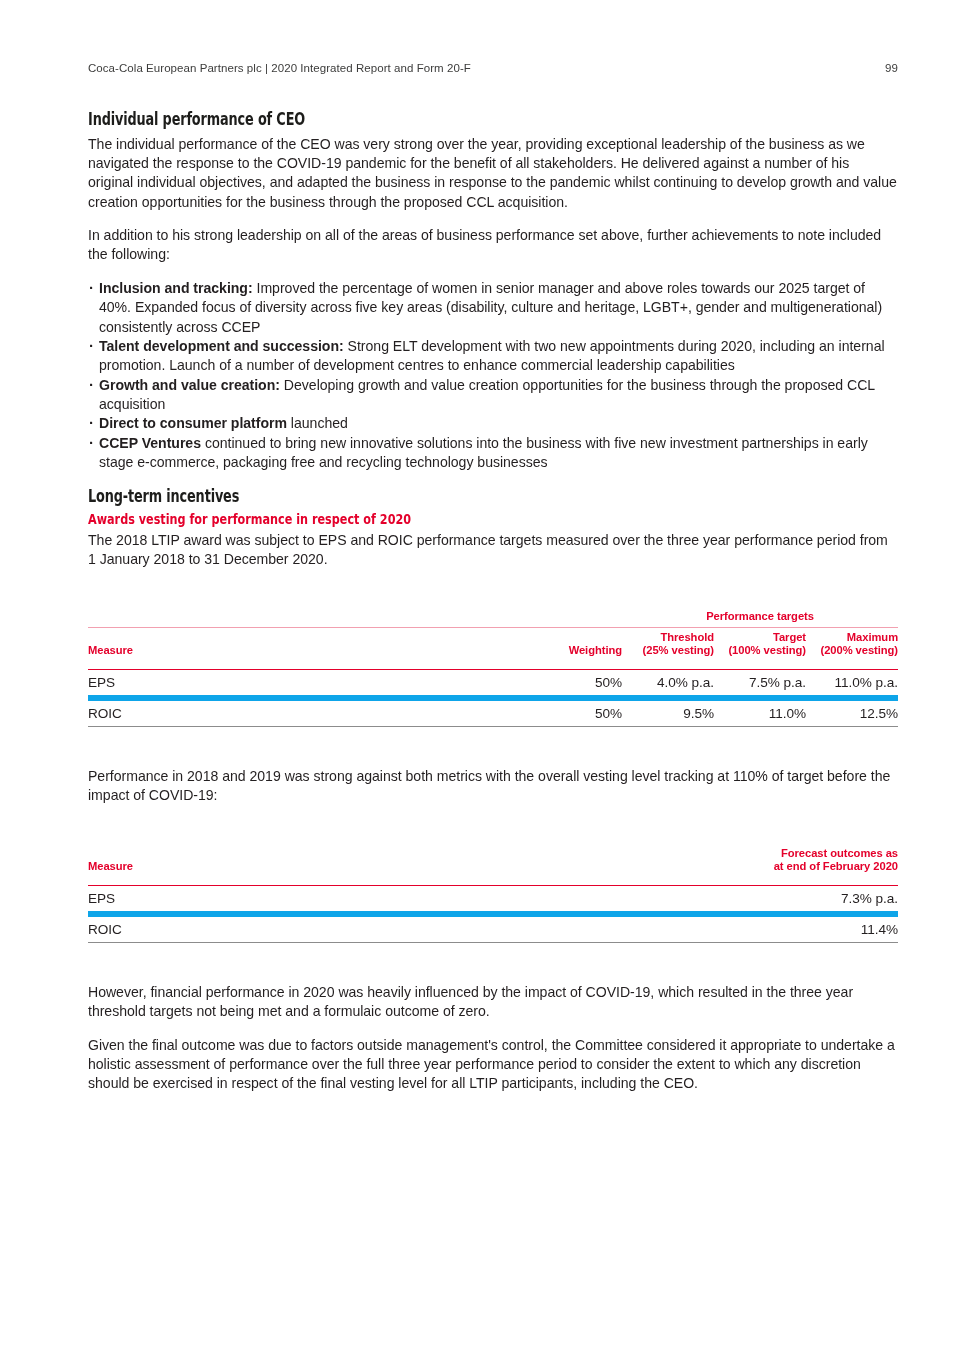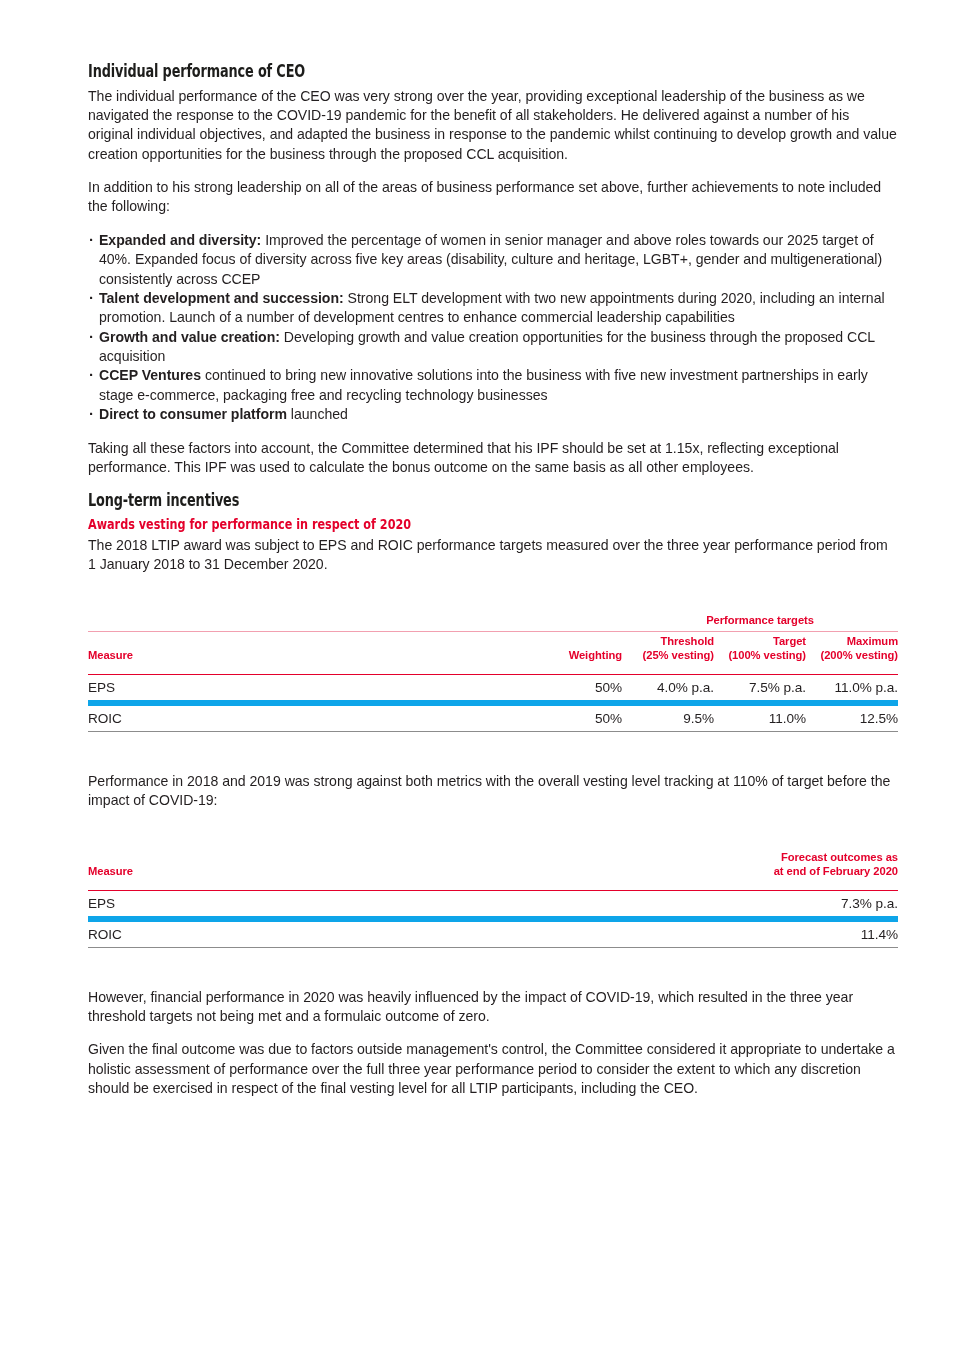--- a/index.html
+++ b/index.html
@@ -153,36 +153,39 @@
   }
   .gap-after-table { height: 40px; }
   .gap-before-table { height: 26px; }
 </style>
 </head>
 <body>
 
 <div class="page">
   <div class="content">
 
+    <div class="running-head">
+      <span>Coca-Cola European Partners plc | 2020 Integrated Report and Form 20-F</span>
+      <span class="folio">99</span>
+    </div>
 
     <h2 class="sec-head">Individual performance of CEO</h2>
 
     <p class="body">The individual performance of the CEO was very strong over the year, providing exceptional leadership of the business as we navigated the response to the COVID-19 pandemic for the benefit of all stakeholders. He delivered against a number of his original individual objectives, and adapted the business in response to the pandemic whilst continuing to develop growth and value creation opportunities for the business through the proposed CCL acquisition.</p>
 
     <p class="body">In addition to his strong leadership on all of the areas of business performance set above, further achievements to note included the following:</p>
 
     <ul class="bullets">
-      <li><span class="lead">Expanded and diversity:</span><span> Improved the percentage of women in senior manager and above roles towards our 2025 target of 40%. Expanded focus of diversity across five key areas (disability, culture and heritage, LGBT+, gender and multigenerational) consistently across CCEP</span></li>
+      <li><span class="lead">Inclusion and tracking:</span><span> Improved the percentage of women in senior manager and above roles towards our 2025 target of 40%. Expanded focus of diversity across five key areas (disability, culture and heritage, LGBT+, gender and multigenerational) consistently across CCEP</span></li>
       <li><span class="lead">Talent development and succession:</span><span> Strong ELT development with two new appointments during 2020, including an internal promotion. Launch of a number of development centres to enhance commercial leadership capabilities</span></li>
       <li><span class="lead">Growth and value creation:</span><span> Developing growth and value creation opportunities for the business through the proposed CCL acquisition</span></li>
+      <li><span class="lead">Direct to consumer platform</span><span> launched</span></li>
       <li><span class="lead">CCEP Ventures</span><span> continued to bring new innovative solutions into the business with five new investment partnerships in early stage e-commerce, packaging free and recycling technology businesses</span></li>
-      <li><span class="lead">Direct to consumer platform</span><span> launched</span></li>
     </ul>
 
-    <p class="body">Taking all these factors into account, the Committee determined that his IPF should be set at 1.15x, reflecting exceptional performance. This IPF was used to calculate the bonus outcome on the same basis as all other employees.</p>
 
     <h2 class="sec-head">Long-term incentives</h2>
 
     <h3 class="sub-head-red">Awards vesting for performance in respect of 2020</h3>
 
     <p class="body">The 2018 LTIP award was subject to EPS and ROIC performance targets measured over the three year performance period from 1 January 2018 to 31 December 2020.</p>
 
     <div class="gap-before-table"></div>
 
     <table class="ccep">

